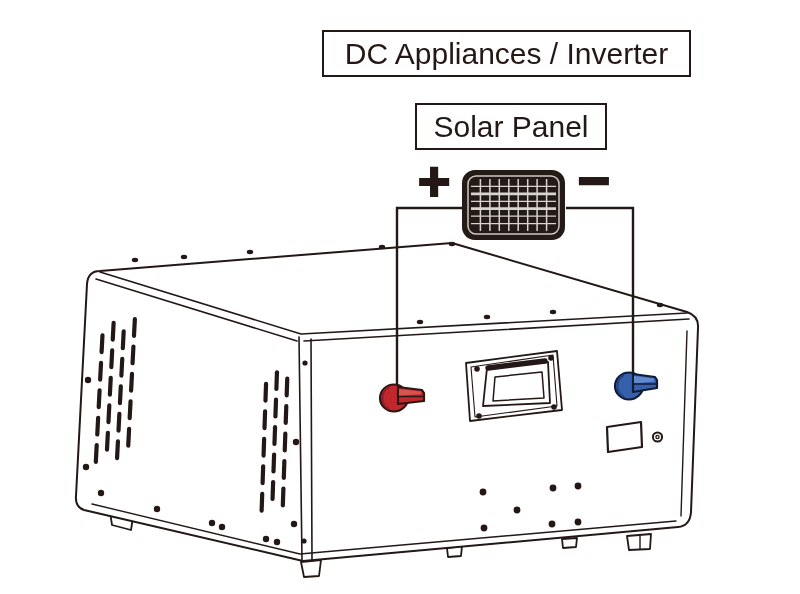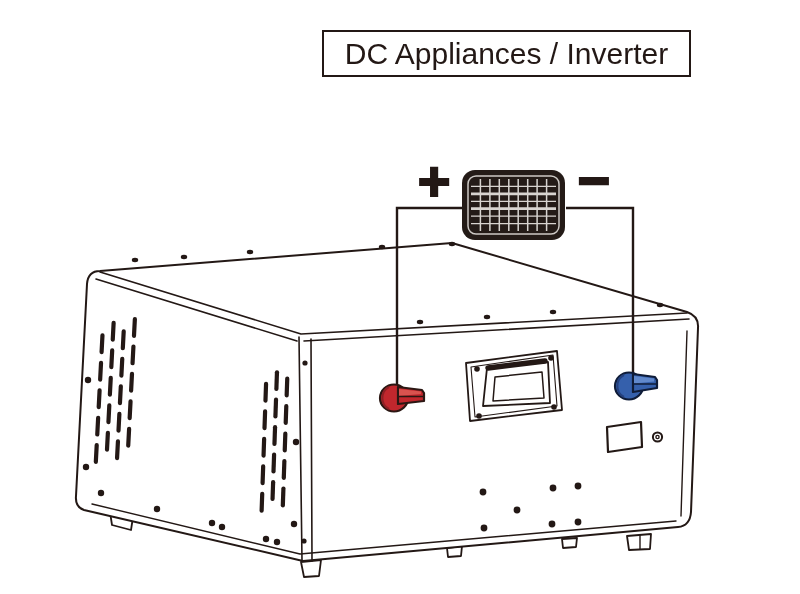--- a/index.html
+++ b/index.html
@@ -187,17 +187,20 @@
       <path d="M633,374 L655,377 L657,380 L657,388 L633,392 Z" fill="#3560ac"></path>
       <path d="M634,376 L654,378.5 L654,381.5 L634,383.5 Z" stroke="none" fill="#6189cc"></path>
       <path d="M634,384 L656,384" fill="none" stroke-width="1.5"></path>
     </g>
   </svg>
 
   <div class="lbl lbl-dc">
     <span>DC Appliances / Inverter</span>
   </div>
 
+  <div class="lbl lbl-solar">
+    <span>Solar Panel</span>
+  </div>
 
   <div class="sym sym-plus">+</div>
   <div class="sym sym-minus">−</div>
 
 </div>
 
 </body></html>

